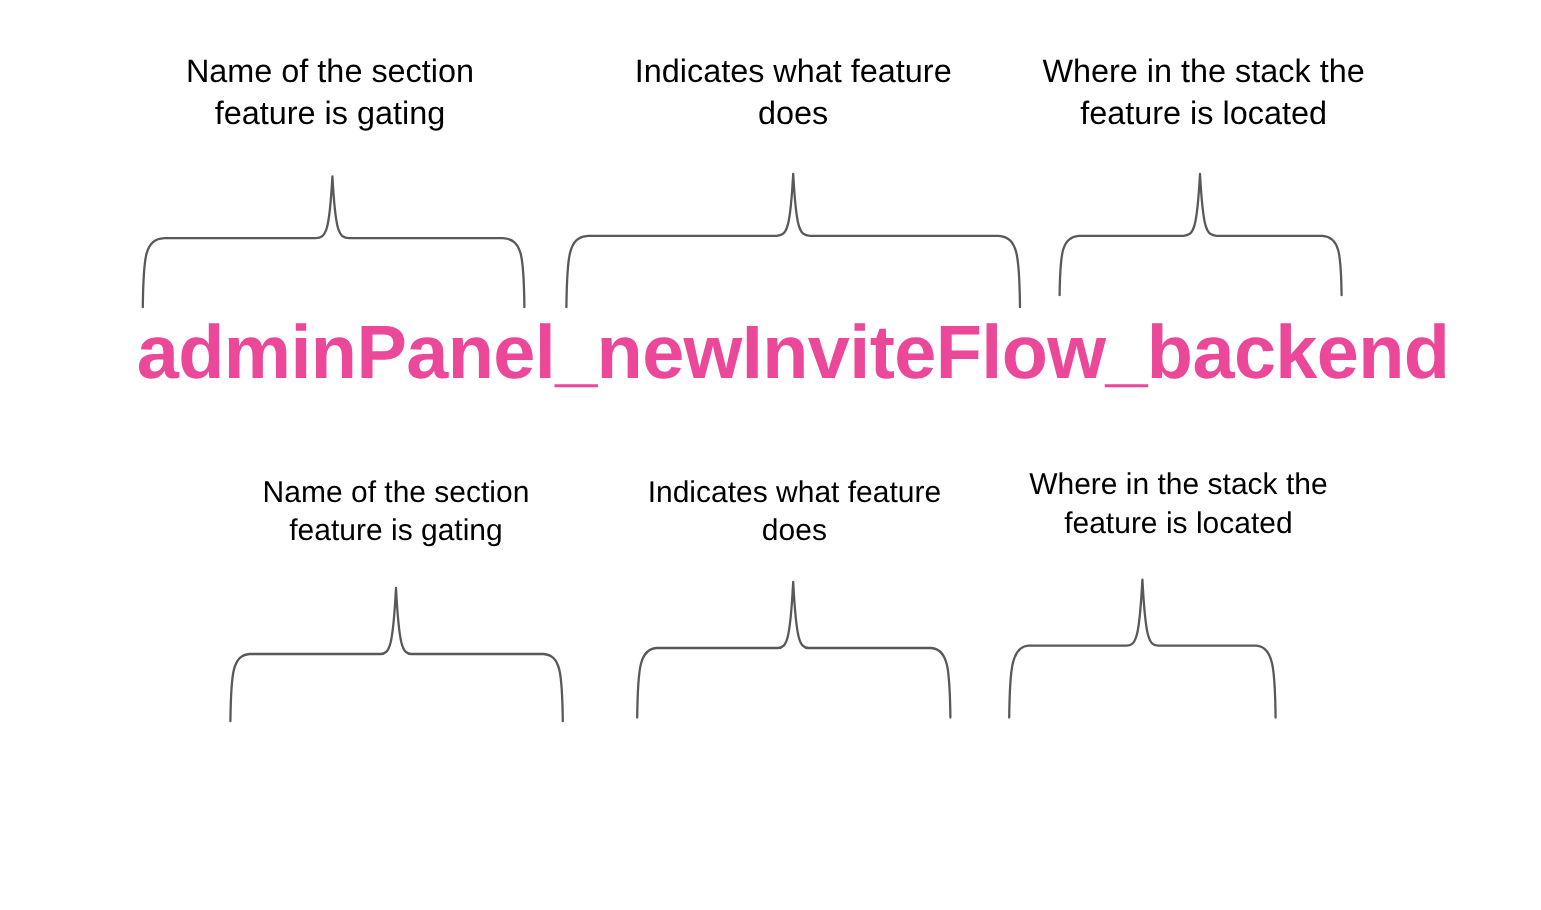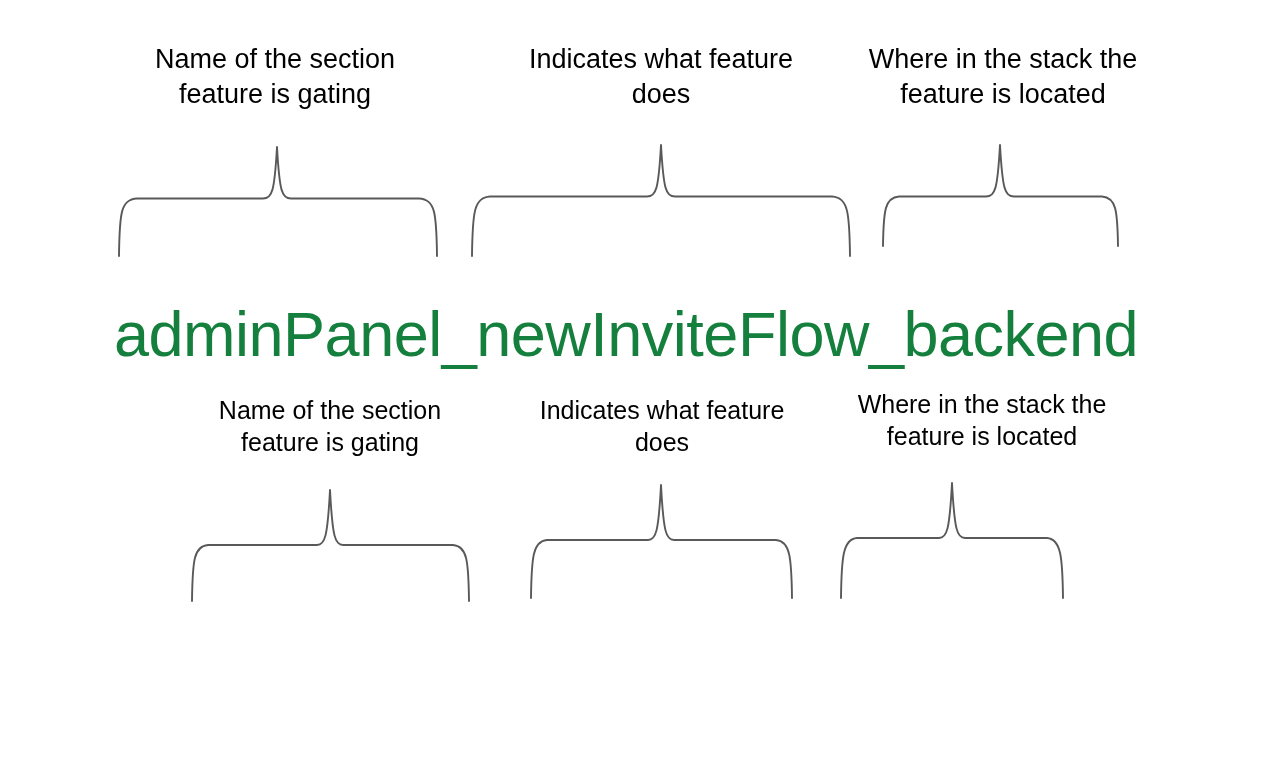--- a/index.html
+++ b/index.html
@@ -23,25 +23,24 @@
   .annotation {
     position: absolute;
     text-align: center;
     color: #000000;
     line-height: 1.28;
     white-space: pre-line;
     font-weight: 400;
   }
   .code-line {
     position: absolute;
-    color: #15803d;
-    font-weight: 400;
+    color: #ec4899;
+    font-weight: 700;
     white-space: nowrap;
     letter-spacing: -0.5px;
-    margin-top: 40px;
   }
   .brace-layer {
     position: absolute;
     left: 0;
     top: 0;
     width: 1284px;
     height: 758px;
     pointer-events: none;
   }
   .brace-path {

